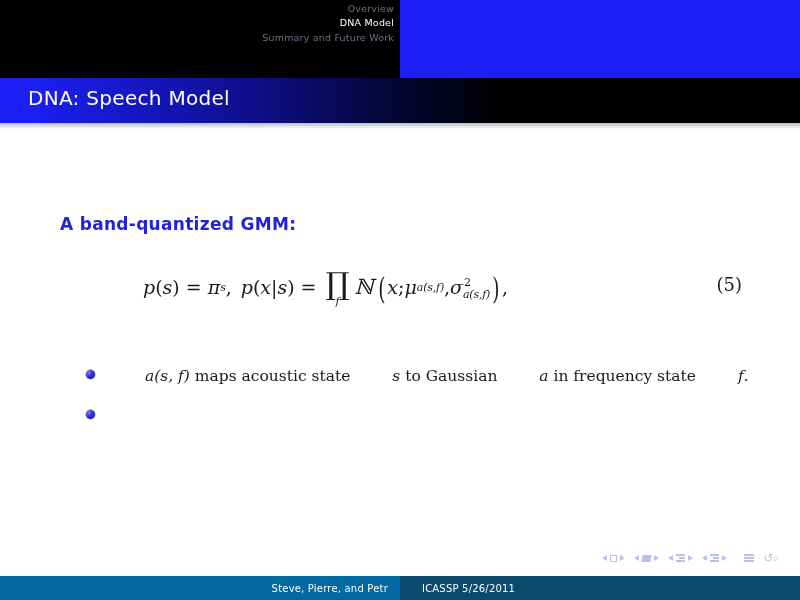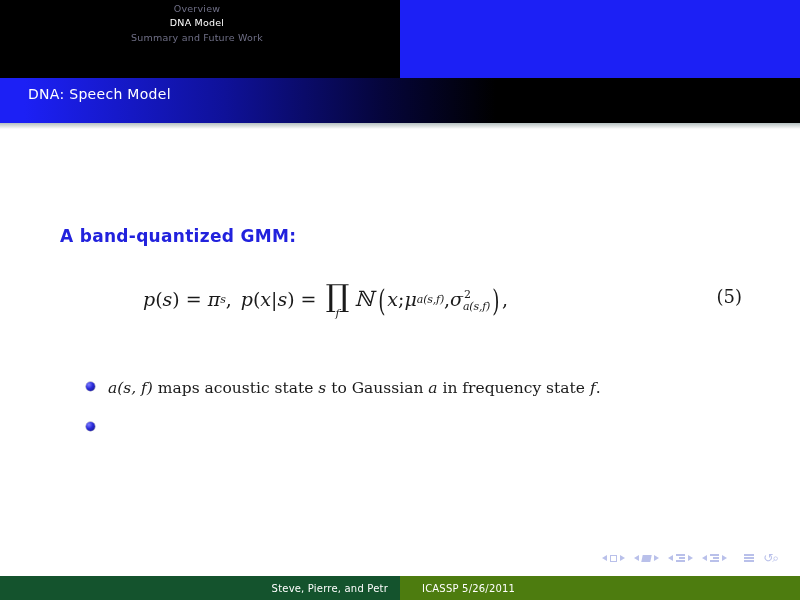--- a/index.html
+++ b/index.html
@@ -28,21 +28,21 @@
     top: 0; left: 0;
     width: 400px;
     height: 78px;
     background: #000000;
   }
   .nav-list {
     position: absolute;
     top: 2px;
     left: 0;
     width: 400px;
-    text-align: center;
+    text-align: right;
     padding-right: 6px;
     box-sizing: border-box;
   }
   .nav-item {
     color: #6f6f86;
     font-size: 9.5px;
     line-height: 14.4px;
     letter-spacing: 0.2px;
     white-space: nowrap;
   }
@@ -57,37 +57,37 @@
     top: 78px; left: 0;
     width: 800px;
     height: 45px;
     background: linear-gradient(to right, #1c20f5 0%, #1c20f5 3%, #0f1199 28%, #05053a 48%, #000000 62%, #000000 100%);
   }
   .slide-title {
     position: absolute;
     left: 28px;
     top: 8px;
     color: #ffffff;
-    font-size: 14px;
+    font-size: 20px;
     font-weight: normal;
     letter-spacing: 0.3px;
     white-space: nowrap;
   }
   .titlebar-shadow {
     position: absolute;
     top: 123px; left: 0;
     width: 800px;
     height: 6px;
     background: linear-gradient(to bottom, rgba(120,140,140,0.55), rgba(255,255,255,0));
   }
 
   
   .content {
     position: absolute;
-    top: 144px; left: 0;
+    top: 132px; left: 0;
     width: 643px;
     height: 440px;
   }
   .struct-head {
     position: absolute;
     left: 60px;
     top: 82px;
     color: #2222dd;
     font-size: 17px;
     font-weight: bold;
@@ -187,21 +187,21 @@
   .bullet-dot {
     position: absolute;
     left: 0;
     top: 6px;
     width: 9px;
     height: 9px;
     border-radius: 50%;
     background: radial-gradient(circle at 32% 30%, #7a7aff 0%, #2a2ad8 45%, #15157a 100%);
     box-shadow: 0 0 0 0.5px rgba(10,10,90,0.5);
   }
-  .bullet-text .mi { font-style: italic; }
+  .bullet-text .mi { font-style: italic; margin-left: 37px; }
 
   
   .navsyms {
     position: absolute;
     right: 22px;
     top: 551px;
     display: flex;
     align-items: center;
     gap: 9px;
   }
@@ -255,33 +255,33 @@
   .footline {
     position: absolute;
     left: 0;
     top: 576px;
     width: 800px;
     height: 24px;
     display: flex;
   }
   .foot-left {
     width: 400px;
-    background: #14532d;
+    background: #0369a1;
     color: #ffffff;
     font-size: 10px;
     display: flex;
     align-items: center;
     justify-content: flex-end;
     padding-right: 12px;
     box-sizing: border-box;
     letter-spacing: 0.2px;
   }
   .foot-right {
     width: 400px;
-    background: #4d7c0f;
+    background: #0c4a6e;
     color: #ffffff;
     font-size: 10px;
     display: flex;
     align-items: center;
     padding-left: 22px;
     box-sizing: border-box;
     letter-spacing: 0.2px;
   }
 </style>
 </head>

